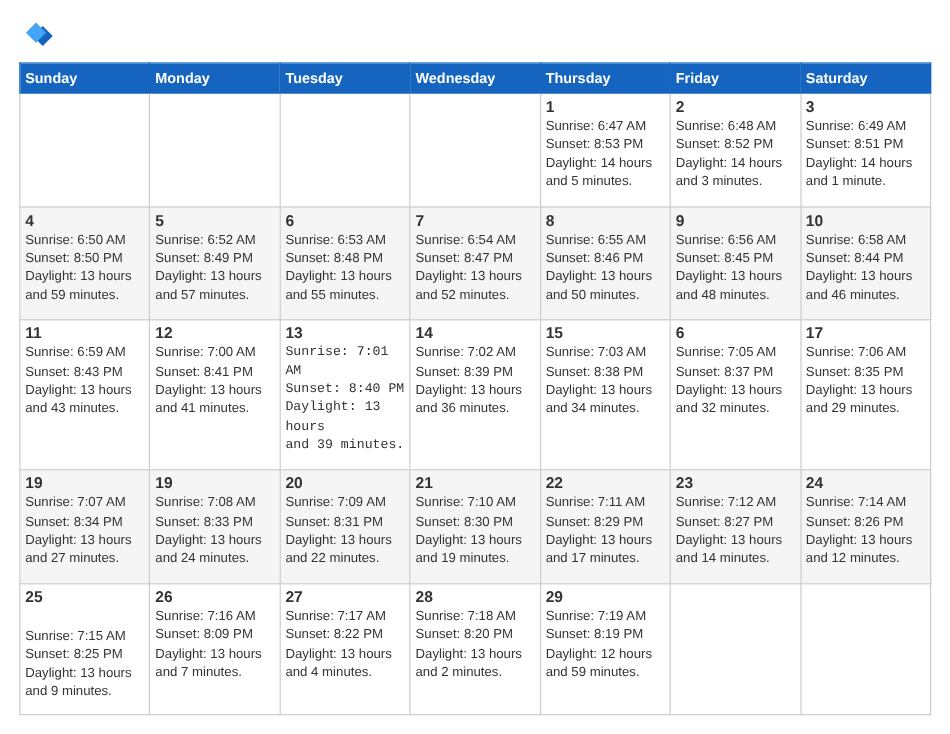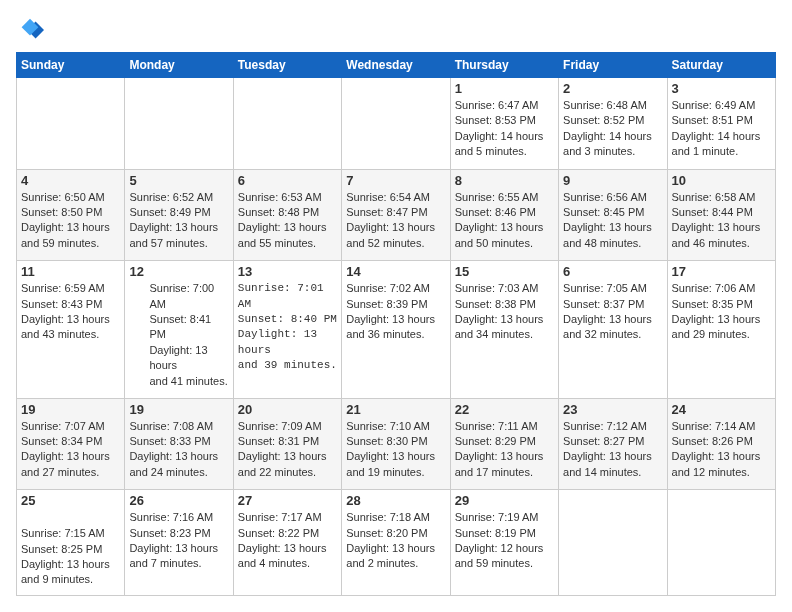--- a/index.html
+++ b/index.html
@@ -212,21 +212,21 @@
         <tr>
           <td>
             <div class="day-number">11</div>
             <div class="day-detail" style="white-space: pre-line;">Sunrise: 6:59 AM
 Sunset: 8:43 PM
 Daylight: 13 hours
 and 43 minutes.</div>
           </td>
           <td>
             <div class="day-number">12</div>
-            <div class="day-detail" style="white-space: pre-line; margin-left: 20px;">Sunrise: 7:00 AM
+            <div class="day-detail" style="white-space: pre-line;">Sunrise: 7:00 AM
 Sunset: 8:41 PM
 Daylight: 13 hours
 and 41 minutes.</div>
           </td>
           <td>
             <div class="day-number">13</div>
             <div class="day-detail" style="white-space: pre-line; font-family: Liberation Mono, monospace;">Sunrise: 7:01 AM
 Sunset: 8:40 PM
 Daylight: 13 hours
 and 39 minutes.</div>
@@ -315,21 +315,21 @@
           <td>
             <div class="day-number">25</div>
             <div class="day-detail" style="white-space: pre-line; margin-top: 18px;">Sunrise: 7:15 AM
 Sunset: 8:25 PM
 Daylight: 13 hours
 and 9 minutes.</div>
           </td>
           <td>
             <div class="day-number">26</div>
             <div class="day-detail" style="white-space: pre-line;">Sunrise: 7:16 AM
-Sunset: 8:23 PM
+Sunset: 8:09 PM
 Daylight: 13 hours
 and 7 minutes.</div>
           </td>
           <td>
             <div class="day-number">27</div>
             <div class="day-detail" style="white-space: pre-line;">Sunrise: 7:17 AM
 Sunset: 8:22 PM
 Daylight: 13 hours
 and 4 minutes.</div>
           </td>

